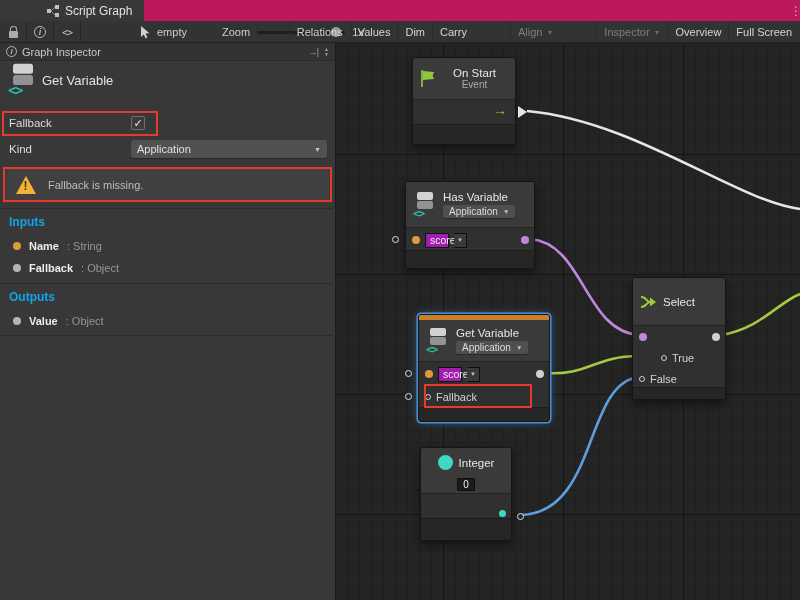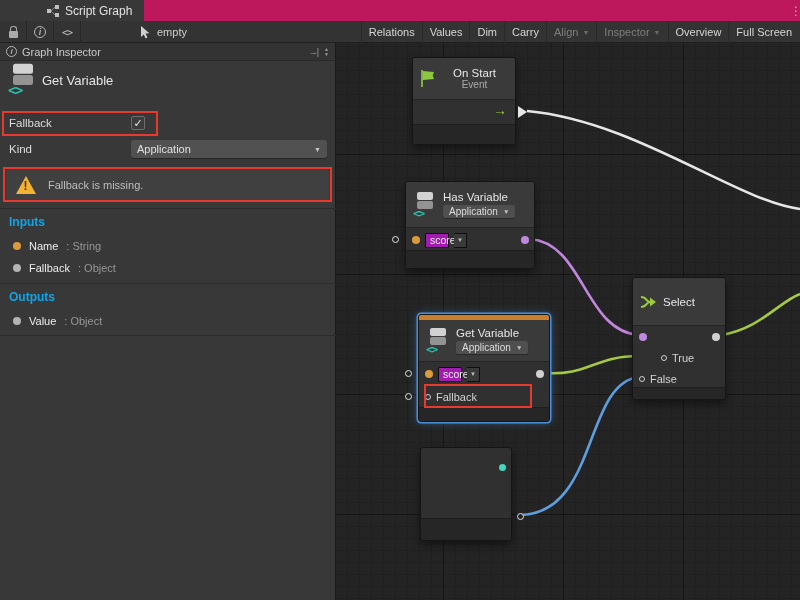--- a/index.html
+++ b/index.html
@@ -19,21 +19,21 @@
   .padlock { width:9px; height:7px; background:#ababab; border-radius:1px; position:relative; margin-top:4px; }
   .padlock::before { content:""; position:absolute; top:-5px; left:1px; width:5px; height:5px; border:1.5px solid #ababab; border-bottom:none; border-radius:3px 3px 0 0; }
   .info-circle { width:12px; height:12px; border:1px solid #b5b5b5; border-radius:50%; font-size:9px; line-height:10px; text-align:center; color:#b5b5b5; font-style:italic; font-weight:bold; }
   .code-glyph { font-family:"DejaVu Sans Mono", monospace; font-size:10px; letter-spacing:-1px; color:#c4c4c4; }
   .tb-selection { position:absolute; left:140px; top:0; height:22px; display:flex; align-items:center; gap:6px; font-size:11px; color:#cfcfcf; }
   .tb-zoom { position:absolute; left:222px; top:0; height:22px; display:flex; align-items:center; gap:7px; font-size:11px; color:#cfcfcf; }
   .slider-track { position:relative; width:88px; height:3px; background:#1e1e1e; border-radius:2px; }
   .slider-knob { position:absolute; left:74px; top:-4px; width:10px; height:10px; border-radius:50%; background:#9c9c9c; }
   .tb-buttons { position:absolute; right:1px; top:0; height:22px; display:flex; align-items:stretch; }
   .tb-btn { display:flex; align-items:center; gap:4px; padding:0 7px; font-size:11px; color:#d6d6d6; border-left:1px solid #2a2a2a; white-space:nowrap; }
-  .tb-btn.disabled { color:#7e7e7e; }
+  .tb-btn.disabled { color:#7e7e7e;margin-left:36px; }
   .tb-btn .dd { font-size:7px; color:#9a9a9a; }
   .tb-btn.disabled .dd { color:#6a6a6a; }
 
   
   .inspector { position:absolute; left:0; top:43px; width:336px; height:557px; background:#383838; border-right:1px solid #1a1a1a; }
   .insp-header { position:absolute; left:0; top:0; width:100%; height:18px; background:#333333; border-bottom:1px solid #2a2a2a; display:flex; align-items:center; gap:5px; padding:0 6px; font-size:11px; color:#c9c9c9; }
   .insp-header .right { margin-left:auto; display:flex; align-items:center; gap:6px; color:#9f9f9f; }
   .insp-header .dockg { font-size:9px; letter-spacing:-1px; }
   .scrollarrows { display:flex; flex-direction:column; line-height:5px; font-size:5px; color:#9f9f9f; }
 
@@ -59,21 +59,21 @@
   .warn-tri { width:0; height:0; border-left:10px solid transparent; border-right:10px solid transparent; border-bottom:18px solid #f2b233; position:relative; flex:none; }
   .warn-tri span { position:absolute; left:-2.5px; top:3px; color:#4a3a00; font-weight:bold; font-size:12px; }
   .warn-text { font-size:11px; color:#bdbdbd; }
 
   .sep { position:absolute; left:0; width:336px; height:1px; background:#2c2c2c; }
   .sec-header { position:absolute; left:9px; font-size:12px; color:#0ea5e9; font-weight:bold; font-weight:600; }
   .port-row { position:absolute; left:13px; display:flex; align-items:center; gap:8px; height:18px; }
   .dot { width:8px; height:8px; border-radius:50%; flex:none; }
   .dot.orange { background:#dd9a3c; }
   .dot.gray { background:#b4b4b4; }
-  .port-name { font-size:11px; color:#ececec; font-weight:normal; }
+  .port-name { font-size:11px; color:#ececec; font-weight:bold; }
   .port-type { font-size:11px; color:#969696; }
 
   
   .canvas { position:absolute; left:336px; top:43px; width:464px; height:557px; overflow:hidden;
     background-color:#242424;
     background-image:
       linear-gradient(to right, rgba(0,0,0,.30) 1px, transparent 1px),
       linear-gradient(to bottom, rgba(0,0,0,.30) 1px, transparent 1px),
       linear-gradient(to right, rgba(0,0,0,.12) 1px, transparent 1px),
       linear-gradient(to bottom, rgba(0,0,0,.12) 1px, transparent 1px);
@@ -142,20 +142,27 @@
       </div>
   </div>
 
   <div class="tb-selection">
     <svg width="11" height="13" viewBox="0 0 11 13">
       <path d="M1 0 L1 11 L3.8 8.4 L5.6 12.4 L7.4 11.5 L5.6 7.6 L9.4 7.2 Z" fill="#cfcfcf"></path>
     </svg>
     <span>empty</span>
   </div>
 
+  <div class="tb-zoom">
+    <span>Zoom</span>
+    <div class="slider-track">
+      <div class="slider-knob"></div>
+    </div>
+    <span>1x</span>
+  </div>
 
   <div class="tb-buttons">
     <div class="tb-btn">
         <span>Relations</span>
       </div>
     <div class="tb-btn">
         <span>Values</span>
       </div>
     <div class="tb-btn">
         <span>Dim</span>
@@ -346,20 +353,25 @@
       <span class="node-label-sm">True</span>
     </div>
     <div class="vrow" style="height:21px;">
       <span class="holodot"></span>
       <span class="node-label-sm">False</span>
     </div>
     <div class="nfoot" style="height:12px;"></div>
   </div>
 
   <div class="node" style="left:84px; top:404px; width:92px; height:94px;">
+    <div class="nhead" style="height:46px; flex-wrap:wrap; justify-content:center; padding-top:5px;">
+      <span class="int-circle"></span>
+      <span class="ntitle">Integer</span>
+      <span class="mini-field" style="margin:-2px auto 0;">0</span>
+    </div>
     <div class="vrow" style="height:26px;">
       <span class="dot teal outdot" style="width:7px;height:7px; top:16px;"></span>
     </div>
     <div class="extport" style="right:-13px; top:65px; left:auto;"></div>
     <div class="nfoot" style="height:22px;"></div>
   </div>
 </div>
 
 <div class="annotation" style="left:2px; top:111px; width:156px; height:25px;"></div>
 <div class="annotation" style="left:3px; top:167px; width:329px; height:35px;"></div>

